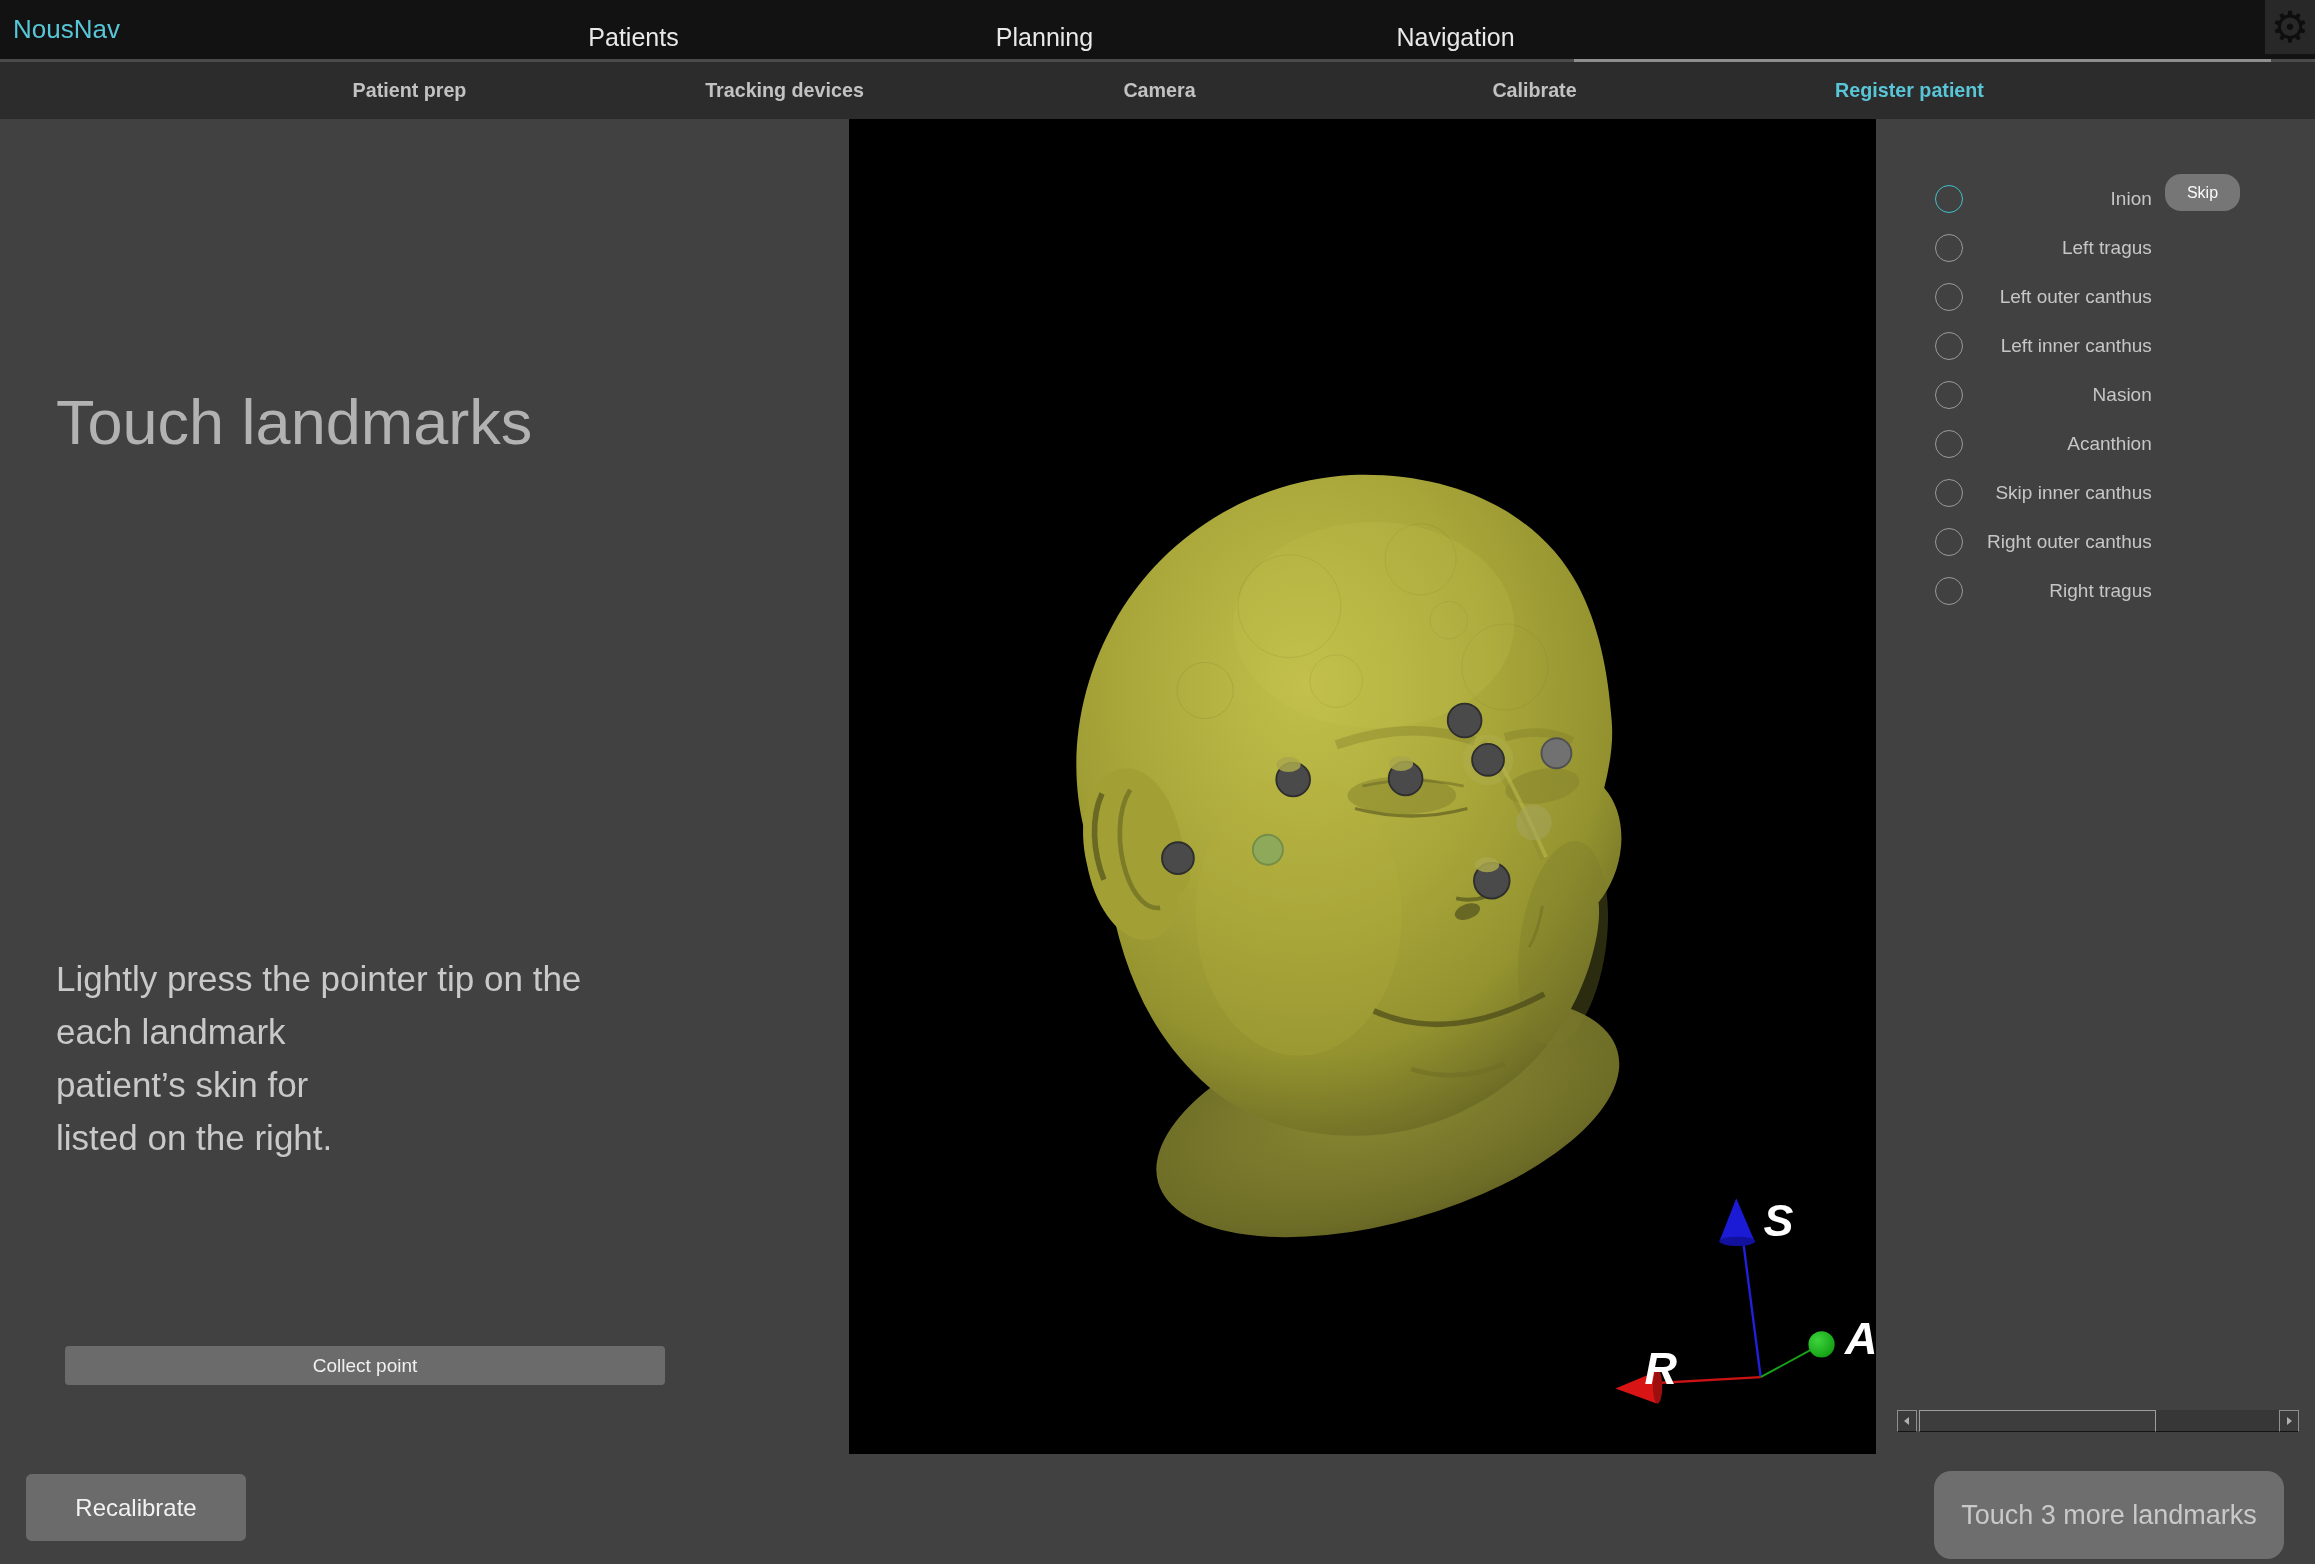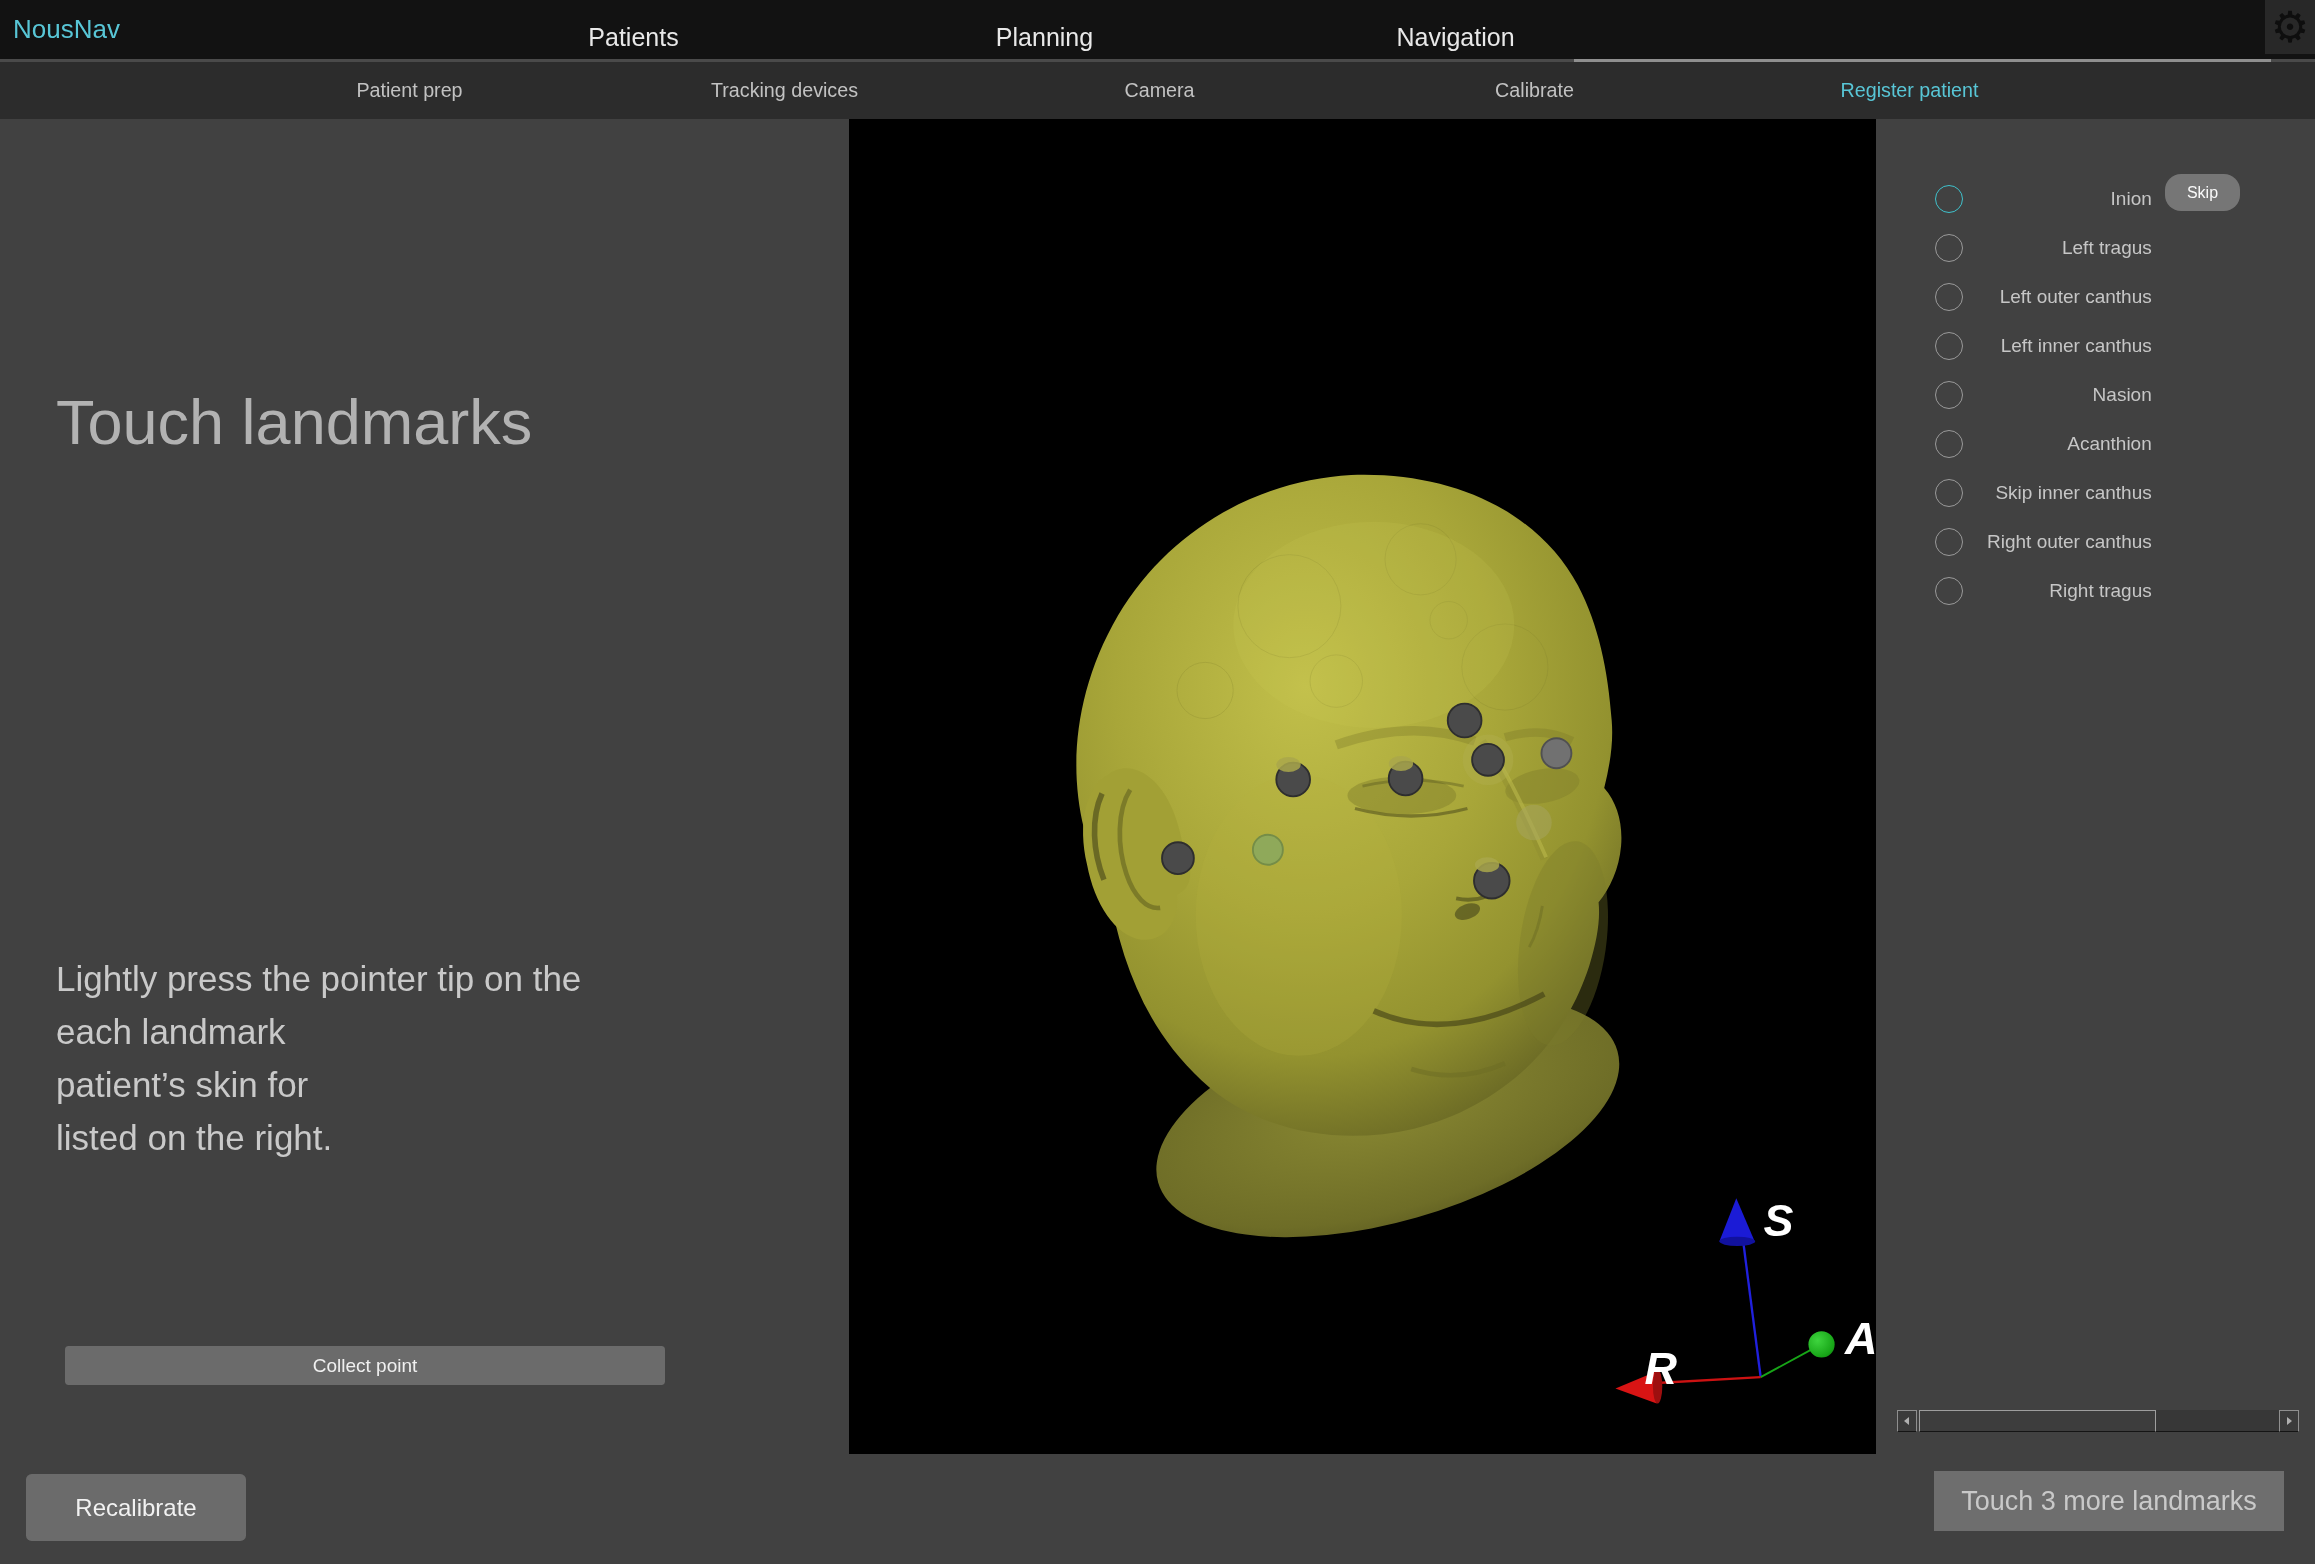--- a/index.html
+++ b/index.html
@@ -18,21 +18,21 @@
   .tabs { position:absolute; left:446px; top:8px; height:59px; display:flex; z-index:4;gap:36px; }
   .tab { width:375px; height:59px; display:flex; align-items:center; justify-content:center;
          color:#e8e8e8; font-size:25px; cursor:pointer; }
   .tab.active { background:#2c2c2c; color:#4fc3d1; font-weight:bold;
                 border-top:4.7px solid #3fb9c9; height:66px; }
   .gear-btn { position:absolute; right:0; top:0; width:50px; height:54px; background:#282828;
               border:none; display:flex; align-items:center; justify-content:center; cursor:pointer; z-index:4; }
   .gear-btn span { font-size:43px; line-height:1; color:#0e0e0e; }
   
   .subnav { position:absolute; left:0; top:62px; width:2315px; height:57px; background:#2c2c2c;
-            display:flex; padding-left:222px; z-index:1; }
+            display:flex; padding-left:222px; z-index:1;font-weight:bold; }
   .subitem { width:375px; display:flex; align-items:center; justify-content:center;
              color:#c2c2c2; font-size:19.7px; cursor:pointer; }
   .subitem.active { color:#58c6d6; }
   
   .title { position:absolute; left:56px; top:386px; font-size:63px; color:#b2b2b2; z-index:1; }
   .instructions { position:absolute; left:56px; top:952px; font-size:35px; color:#c9c9c9;
                   line-height:53px; z-index:1; }
   .collect { position:absolute; left:65px; top:1346px; width:600px; height:39px;
              background:#6b6b6b; border:none; border-radius:3.7px; color:#f0f0f0;
              font-size:19px; font-family:inherit; cursor:pointer; z-index:1; }
@@ -66,22 +66,22 @@
               border:0.9px solid #9e9e9e; border-bottom:1.9px solid #151515; cursor:grab; flex:none; }
   .sb-track { flex:1; height:21.5px; background:#373737; border-bottom:1.9px solid #151515; }
   .tri-l { width:0; height:0; border-top:4.7px solid transparent; border-bottom:4.7px solid transparent;
            border-right:5.6px solid #b0b0b0; }
   .tri-r { width:0; height:0; border-top:4.7px solid transparent; border-bottom:4.7px solid transparent;
            border-left:5.6px solid #b0b0b0; }
   
   .recal { position:absolute; left:26px; top:1474px; width:220px; height:67px;
            background:#6b6b6b; border:none; border-radius:5.6px; color:#f2f2f2;
            font-size:24px; font-family:inherit; cursor:pointer; z-index:1; }
-  .progress { position:absolute; left:1934px; top:1471px; width:350px; height:60px;
-              background:#6e6e6e; border:none; border-radius:0; color:#c9c9c9;
+  .progress { position:absolute; left:1934px; top:1471px; width:350px; height:88px;
+              background:#6e6e6e; border:none; border-radius:17px; color:#c9c9c9;
               font-size:27px; font-family:inherit; cursor:pointer; z-index:1; }
 </style>
 </head>
 <body>
 
 <div class="screen">
 
   <header class="topbar"></header>
   <div class="sepline"></div>
   <div class="sepbright"></div>

